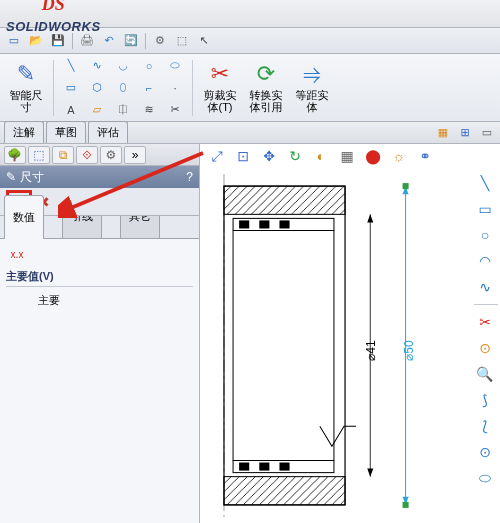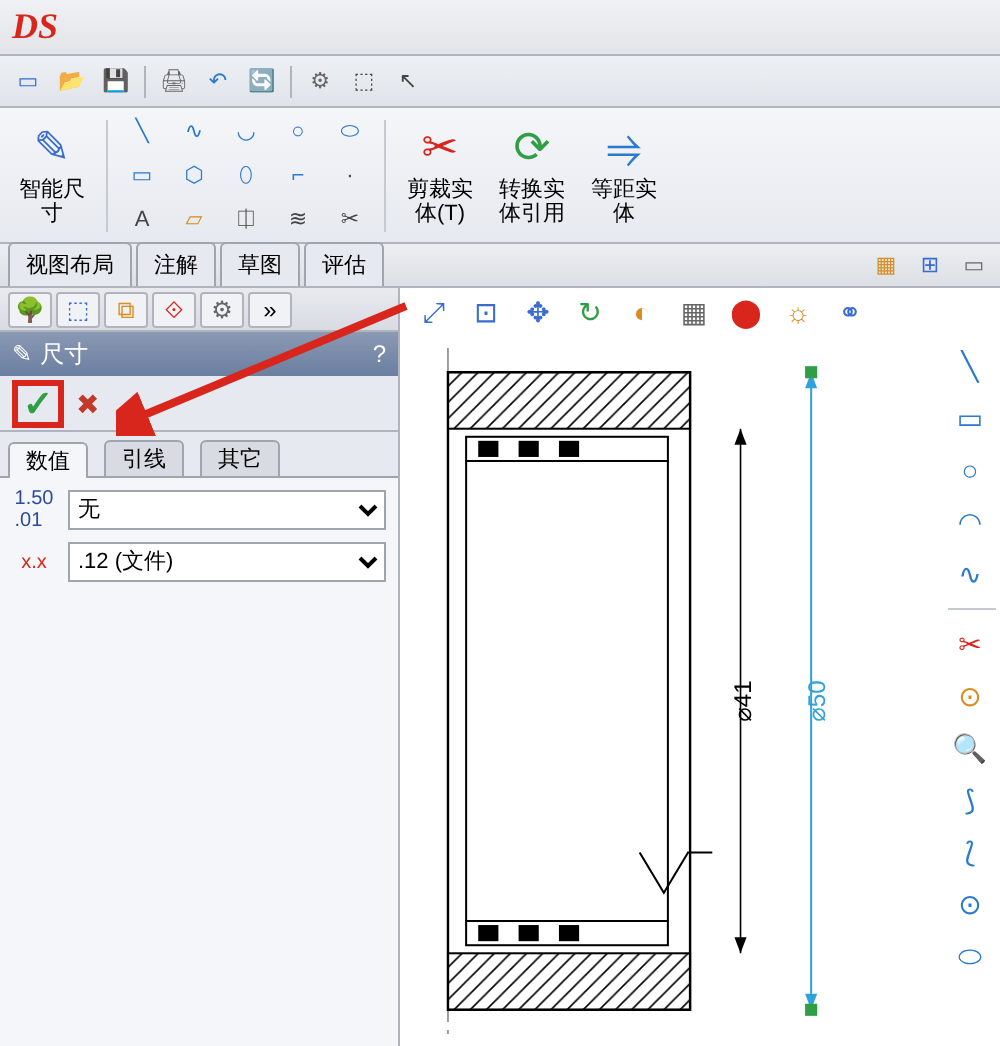--- a/index.html
+++ b/index.html
@@ -23,21 +23,21 @@
 .tabs-icons .ic { width: 18px; height: 16px; display: flex; align-items: center; justify-content: center; cursor: pointer; }
 .main { display: flex; height: calc(523px - 28px - 26px - 68px - 22px); }
 .left-panel { width: 200px; background: #e6e9ef; border-right: 1px solid #b0b4bc; display: flex; flex-direction: column; overflow: hidden; }
 .mini-tabs { height: 22px; display: flex; align-items: center; padding: 2px 4px; gap: 2px; background: linear-gradient(#e8eaef, #d8dbe2); border-bottom: 1px solid #b0b4bc; }
 .mini-tabs .mt { width: 22px; height: 18px; display: flex; align-items: center; justify-content: center; border: 1px solid #b0b4bc; background: #f0f2f6; border-radius: 2px; cursor: pointer; font-size: 12px; }
 .panel-head { height: 22px; background: linear-gradient(#8a99b4, #6b7fa0); color: #fff; display: flex; align-items: center; padding: 0 6px; justify-content: space-between; font-size: 12px; }
 .panel-head .ttl { display: flex; align-items: center; gap: 4px; }
 .check-row { height: 28px; display: flex; align-items: center; padding: 2px 6px; background: #e6e9ef; border-bottom: 1px solid #b0b4bc; gap: 6px; position: relative; }
 .check-box-hl { width: 26px; height: 24px; border: 3px solid #d9261c; display: flex; align-items: center; justify-content: center; }
 .subtabs { height: 22px; display: flex; align-items: flex-end; padding-left: 4px; background: #e6e9ef; }
-.subtab { padding: 1px 8px; border: 1px solid #a0a4ac; background: #d8dbe2; border-bottom: none; border-radius: 3px 3px 0 0; cursor: pointer; font-size: 11px; margin-right: 8px; }
+.subtab { padding: 14px 8px; border: 1px solid #a0a4ac; background: #d8dbe2; border-bottom: none; border-radius: 3px 3px 0 0; cursor: pointer; font-size: 11px; margin-right: 18px; }
 .subtab.active { background: #f4f6f9; position: relative; top: 1px; }
 .panel-body { flex: 1; background: #f4f6f9; border-top: 1px solid #a0a4ac; padding: 6px; display: flex; flex-direction: column; gap: 6px; overflow: hidden; }
 .row { display: flex; align-items: center; gap: 6px; }
 .row .lbl-ic { width: 22px; height: 18px; display: flex; align-items: center; justify-content: center; font-size: 10px; color: #2b4b9c; }
 select.sel { flex: 1; height: 20px; border: 1px solid #a0a4ac; background: #fff; font-size: 11px; }
 .group-head { font-size: 11px; font-weight: bold; color: #2b3b66; border-bottom: 1px solid #c5c9d1; padding-bottom: 2px; }
 input.txt { width: 100%; height: 20px; border: 1px solid #a0a4ac; background: #fff; padding: 0 4px; font-size: 11px; }
 .chk { display: flex; align-items: center; gap: 4px; font-size: 11px; }
 .canvas-area { flex: 1; background: #fff; position: relative; overflow: hidden; }
 .canvas-toolbar { position: absolute; top: 2px; left: 6px; display: flex; gap: 4px; align-items: center; z-index: 2; }
@@ -49,20 +49,21 @@
 .drawing svg { width: 100%; height: 100%; }
 .arrow { position: absolute; left: 58px; top: 148px; width: 150px; height: 70px; pointer-events: none; z-index: 5; }
 .wm { position: absolute; right: 6px; bottom: 4px; font-size: 18px; color: #d0d3d8; opacity: 0.6; font-weight: bold; }
 </style>
 </head>
 <body>
 
 <div class="titlebar">
   <div class="logo">
     <span class="logo-icon">DS</span>
+    <span class="logo-text">SOLIDWORKS</span>
   </div>
 </div>
 
 <div class="qat" id="qat">
     <div class="btn" style="color: rgb(58, 108, 207);">▭</div>
     <div class="btn" style="color: rgb(217, 160, 32);">📂</div>
     <div class="btn" style="color: rgb(43, 122, 203);">💾</div>
     <div class="sep"></div>
     <div class="btn" style="color: rgb(102, 102, 102);">🖨</div>
     <div class="btn" style="color: rgb(43, 122, 203);">↶</div>
@@ -109,21 +110,20 @@
 体引用</span>
   </div>
   <div class="ribbon-big">
     <span class="ic" style="color:#2b7acb">⥤</span>
     <span style="white-space:pre-line">等距实
 体</span>
   </div>
 </div>
 
 <div class="tabs-row" id="cm-tabs">
-  <div class="tab">视图布局</div>
     <div class="tab">注解</div>
     <div class="tab">草图</div>
     <div class="tab">评估</div>
     <div class="tabs-icons">
     <span class="ic" style="color:#d98c20">▦</span>
     <span class="ic" style="color:#3a6ccf">⊞</span>
     <span class="ic" style="color:#666">▭</span>
   </div>
 </div>
 
@@ -151,27 +151,24 @@
       </div>
       <span style="color:#c0392b;font-size:14px">✖</span>
     </div>
     <div class="subtabs" id="subtabs">
         <div class="subtab active">数值</div>
         <div class="subtab">引线</div>
         <div class="subtab">其它</div>
       </div>
     <div class="panel-body">
       <div class="row">
-        <span class="lbl-ic">1.50<br>.01</span>
-        <select class="sel"><option>无</option></select>
-      </div>
-      <div class="row">
         <span class="lbl-ic" style="color:#d9261c">x.x</span>
-        <select class="sel"><option>.12 (文件)</option></select>
-      </div>
+      </div>
+      <div class="group-head">主要值(V)</div>
+      <div style="padding-left:32px;font-size:11px">主要</div>
     </div>
   </div>
 
   <div class="canvas-area">
     <div class="canvas-toolbar" id="hud">
         <div class="cb" style="color: rgb(58, 108, 207);">⤢</div>
         <div class="cb" style="color: rgb(58, 108, 207);">⊡</div>
         <div class="cb" style="color: rgb(58, 108, 207);">✥</div>
         <div class="cb" style="color: rgb(47, 158, 68);">↻</div>
         <div class="cb" style="color: rgb(217, 140, 32);">◐</div>

